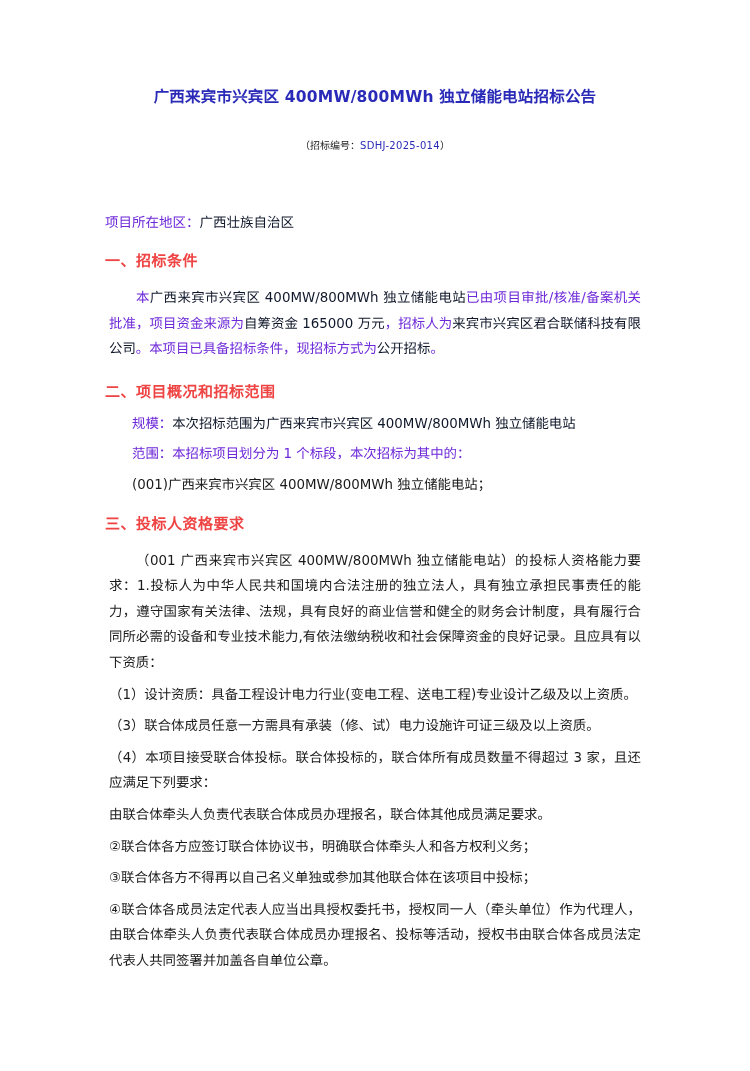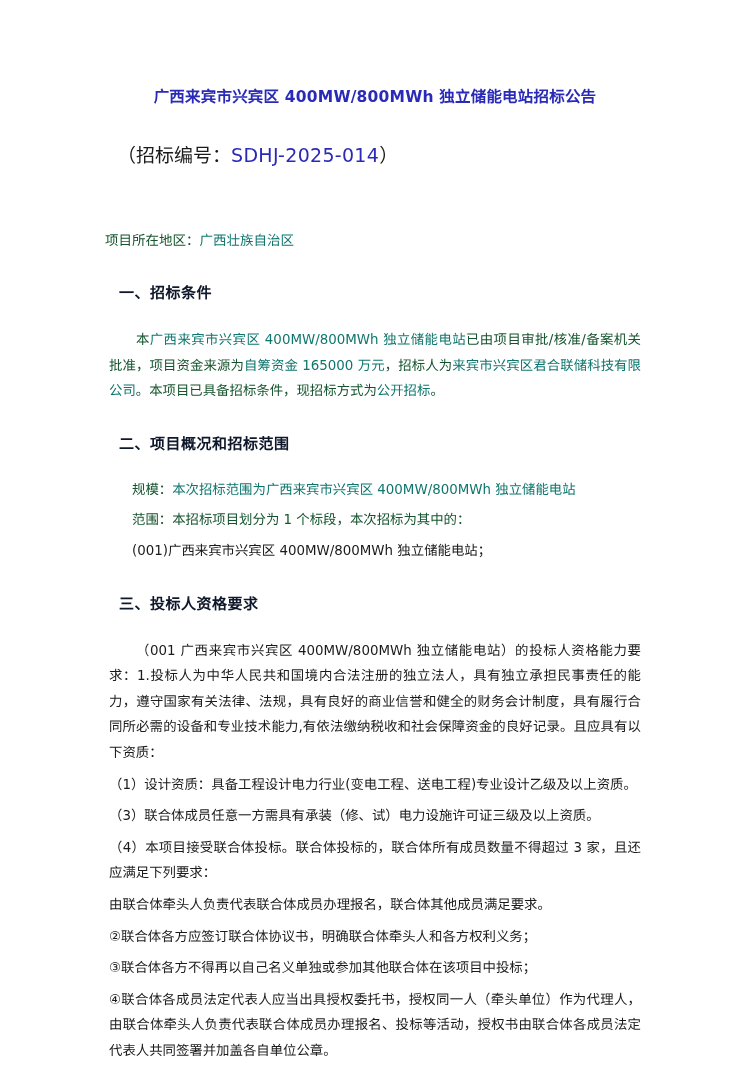--- a/index.html
+++ b/index.html
@@ -40,48 +40,48 @@
     padding: 84px 0 0 0;
     text-align: center;
     font-size: 15.5px;
     font-weight: bold;
     line-height: 26px;
     letter-spacing: 0.2px;
     color: #2a2ab8;
     white-space: nowrap;
   }
   .doc-subtitle {
-    margin: 12px;
+    margin: 3px;
     padding: 20px 0 0 0;
-    text-align: left;
-    font-size: 19px;
+    text-align: center;
+    font-size: 10px;
     line-height: 26px;
     color: #1a1a1a;
   }
   .doc-subtitle .num {
     color: #2a2ab8;
     letter-spacing: 0.3px;
   }
 
   
   .region-line {
     margin: 0;
     padding: 47px 0 0 0;
     font-size: 13.5px;
     line-height: 26px;
     color: #1a1a1a;
   }
 
   h2.sec {
-    margin: 14px;
+    margin: 0;
     padding: 12px 0 0 0;
     font-size: 15px;
     font-weight: bold;
     line-height: 28px;
-    color: #0f172a;
+    color: #ef4444;
     letter-spacing: 0.5px;
   }
 
   p.para {
     margin: 4px;
     padding: 6px 0 0 0;
     font-size: 13.4px;
     line-height: 25.6px;
     color: #1a1a1a;
     text-align: justify;
@@ -95,22 +95,22 @@
     padding-top: 2px;
   }
   p.sub {
     margin: 0;
     padding: 5px 0 0 27px;
     font-size: 13.4px;
     line-height: 25.6px;
     color: #1a1a1a;
   }
 
-  .blue  { color: #0f766e; }
-  .black { color: #14532d; }
+  .blue  { color: #0f172a; }
+  .black { color: #6d28d9; }
 </style>
 </head>
 <body>
 
 <div class="page">
   <div class="content">
 
     <h1 class="doc-title">广西来宾市兴宾区 400MW/800MWh 独立储能电站招标公告</h1>
 
     <div class="doc-subtitle">

